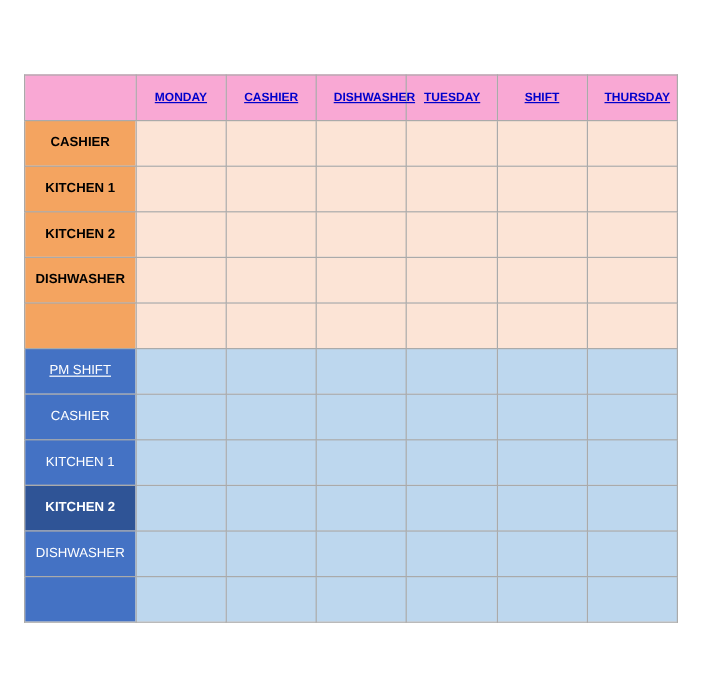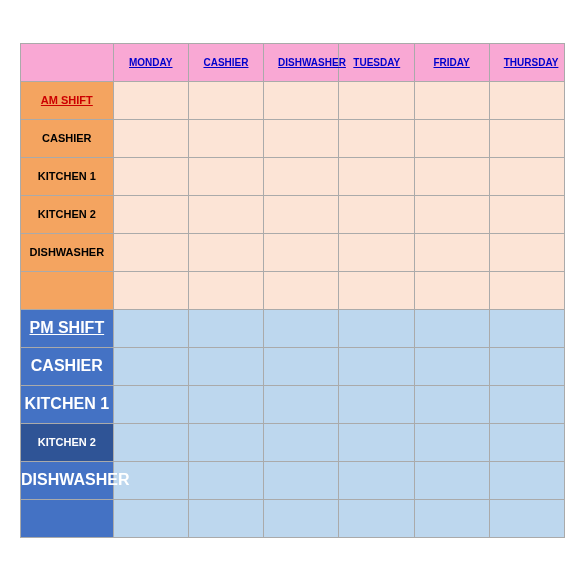--- a/index.html
+++ b/index.html
@@ -44,22 +44,22 @@
     
     td.label-orange {
       background: #f4a460;
       color: #000;
       font-weight: bold;
       font-size: 11px;
     }
     td.label-blue {
       background: #4472c4;
       color: #fff;
-      font-weight: bold;
-      font-size: 16px;
+      font-weight: normal;
+      font-size: 11px;
     }
     td.label-blue-dark {
       background: #2f5496;
       color: #fff;
       font-weight: bold;
       font-size: 11px;
     }
     
     td.cell-orange {
       background: #fce4d6;
@@ -92,34 +92,25 @@
       <col class="col-day">
       <col class="col-day">
     </colgroup>
     <thead>
       <tr>
         <th class="label-col"></th>
         <th>MONDAY</th>
         <th>CASHIER</th>
         <th>DISHWASHER</th>
         <th>TUESDAY</th>
-        <th>FRIDAY</th>
+        <th>SHIFT</th>
         <th>THURSDAY</th>
       </tr>
     </thead>
     <tbody id="schedule-body">
-    <tr>
-          <td class="label-orange" style="color: rgb(204, 0, 0); text-decoration: underline;">AM SHIFT</td>
-          <td class="cell-orange"></td>
-          <td class="cell-orange"></td>
-          <td class="cell-orange"></td>
-          <td class="cell-orange"></td>
-          <td class="cell-orange"></td>
-          <td class="cell-orange"></td>
-        </tr>
         <tr>
           <td class="label-orange">CASHIER</td>
           <td class="cell-orange"></td>
           <td class="cell-orange"></td>
           <td class="cell-orange"></td>
           <td class="cell-orange"></td>
           <td class="cell-orange"></td>
           <td class="cell-orange"></td>
         </tr>
         <tr>

